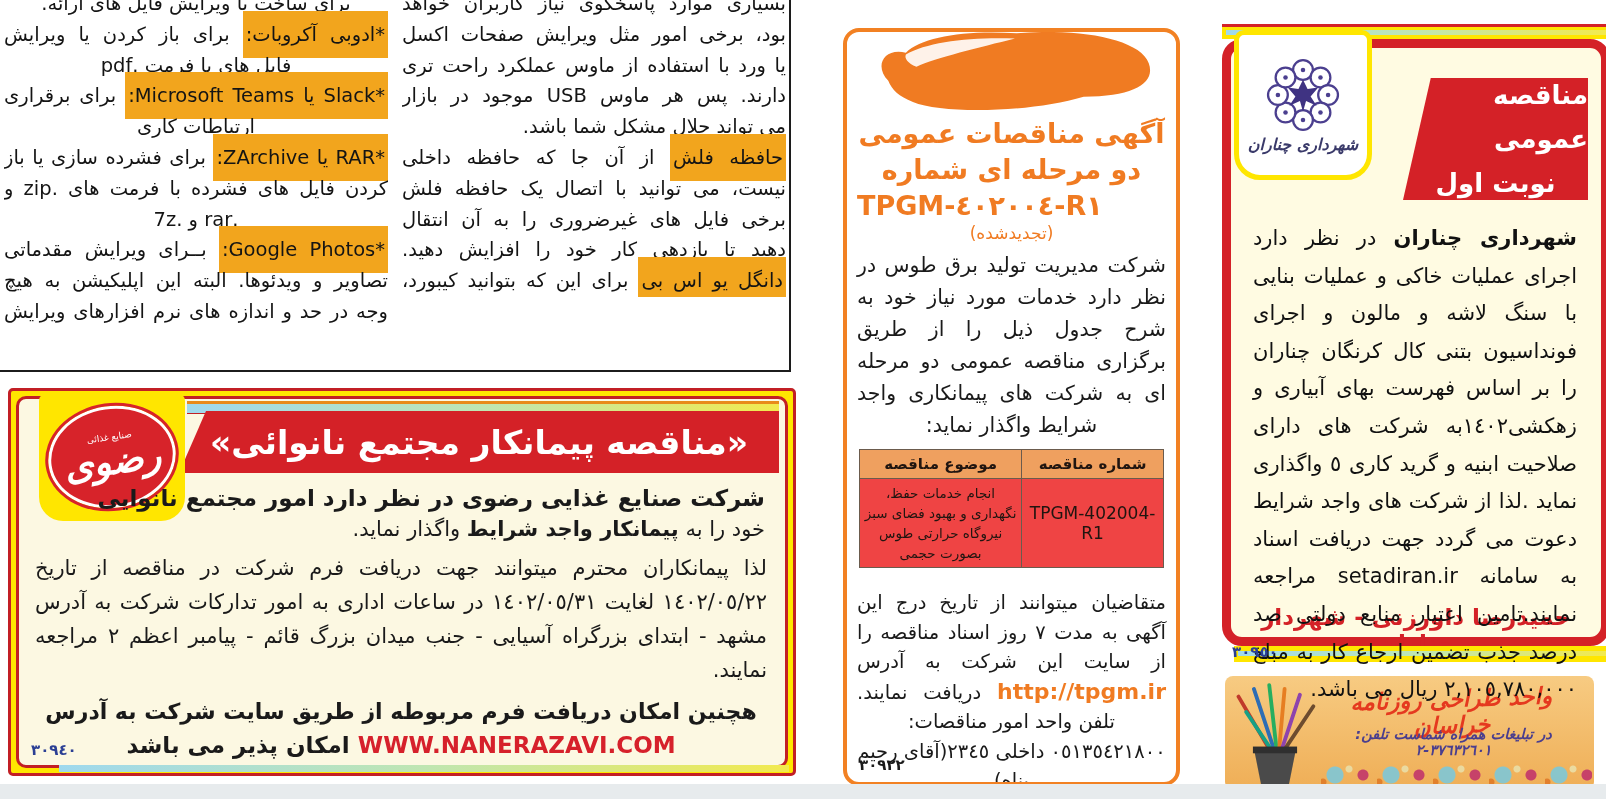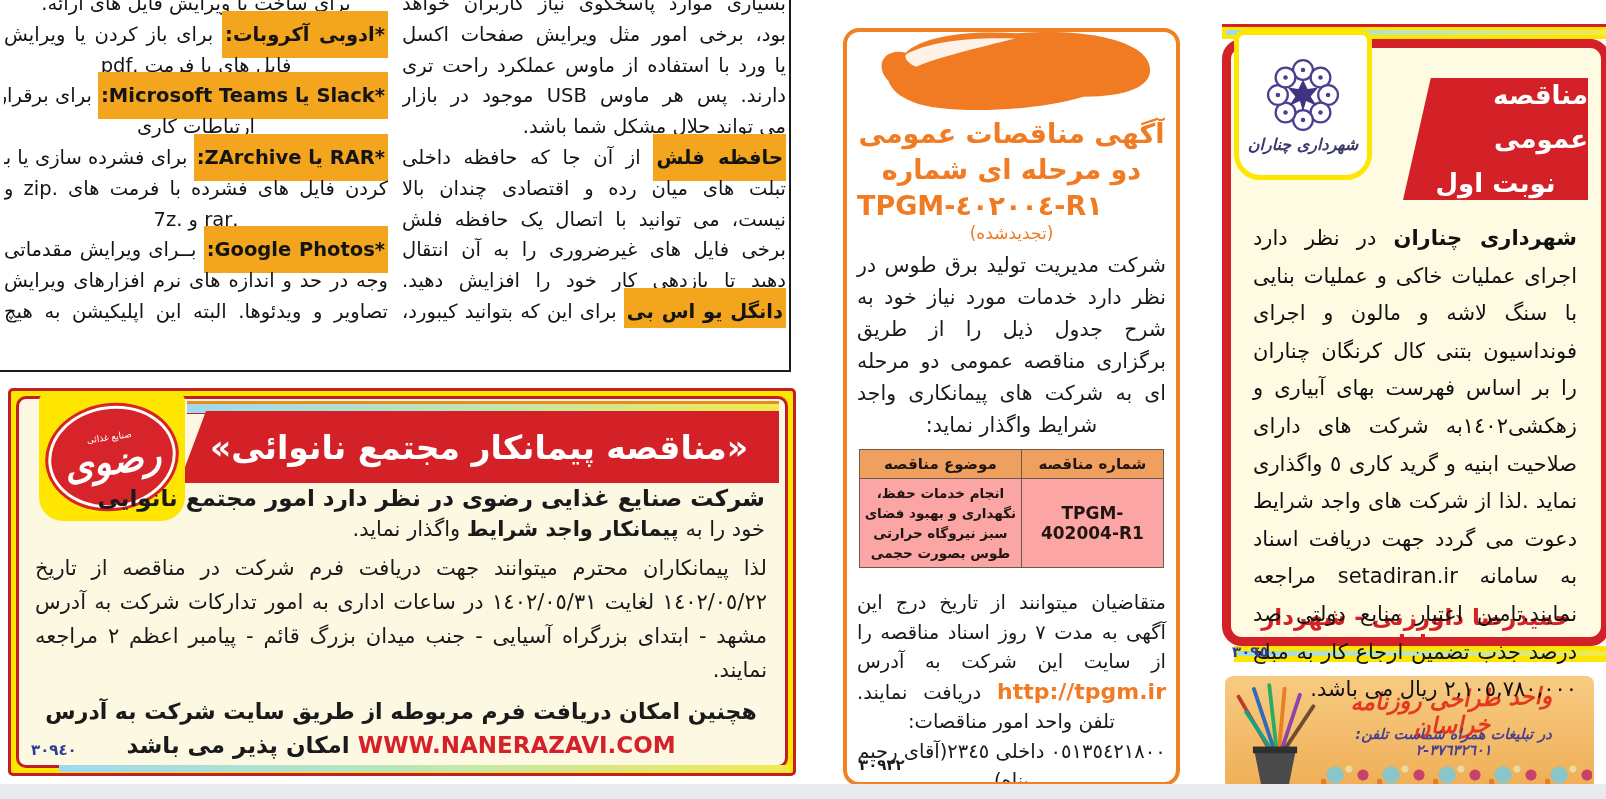--- a/index.html
+++ b/index.html
@@ -7,33 +7,33 @@
         font-family:"DejaVu Sans",sans-serif;color:#1a1a1a;}
   
   #article{position:absolute;left:0;top:0;width:800px;height:372px;}
   .col{position:absolute;top:-11px;overflow:hidden;}
   #col-left{left:4px;width:384px;}
   #col-right{left:402px;width:384px;}
   .art-line{font-size:19.5px;line-height:30.8px;white-space:nowrap;text-align:justify;
             text-align-last:justify;color:#141414;}
   .art-line.align-c{text-align:center;text-align-last:center;}
   .art-line.align-r{text-align:right;text-align-last:right;}
-  .hl{background:#F2A51D;padding:12px 3px;font-weight:bold;}
+  .hl{background:#F2A51D;padding:12px 3px;font-weight:normal;}
   .b{font-weight:bold;}
   .xb{font-weight:bold;}
   .rule-v{position:absolute;left:789px;top:0;width:2px;height:372px;background:#1c1c1c;}
   .rule-h{position:absolute;left:0;top:370px;width:791px;height:2px;background:#1c1c1c;}
   
   #razavi{position:absolute;left:8px;top:388px;width:788px;height:388px;
           background:#FFE600;border:3px solid #C21F25;border-radius:5px;padding:5px;box-sizing:border-box;}
   .rz-inner{position:relative;width:100%;height:100%;background:#FCF8E2;border:3px solid #C21F25;
             border-radius:10px;box-sizing:border-box;}
   .rz-strip-top{position:absolute;left:168px;top:2px;right:6px;height:9px;
       background:linear-gradient(90deg,#9FD9EE,#BFE6B2,#F2EA4E);border-top:3px solid #E88B1A;border-bottom:1px solid #C21F25;}
-  .rz-banner{position:absolute;left:160px;top:12px;right:6px;height:72px;background:#D42127;
+  .rz-banner{position:absolute;left:160px;top:12px;right:6px;height:62px;background:#D42127;
       clip-path:polygon(4.5% 0,100% 0,100% 100%,0 100%);display:flex;align-items:center;justify-content:center;}
   .rz-banner span{color:#ffffff;font-size:33px;font-weight:bold;direction:rtl;}
   .rz-logo{position:absolute;left:20px;top:-6px;width:146px;height:128px;background:#FFE600;
       border-radius:8px 8px 24px 24px;display:flex;align-items:center;justify-content:center;}
   .rz-oval{position:relative;width:122px;height:96px;background:#D7232A;border:3px solid #ffffff;
       outline:3px solid #D7232A;border-radius:50%;transform:rotate(-8deg);
       display:flex;flex-direction:column;align-items:center;justify-content:center;}
   .rz-logo-top{color:#ffffff;font-size:9px;line-height:10px;}
   .rz-logo-main{color:#ffffff;font-size:37px;font-weight:bold;font-style:italic;line-height:40px;}
   .rz-body{position:absolute;left:14px;right:16px;top:84px;direction:rtl;}
@@ -50,21 +50,21 @@
   
   #tpgm{position:absolute;left:843px;top:28px;width:337px;height:758px;background:#ffffff;
         border:4px solid #F28123;border-radius:16px;box-sizing:border-box;padding:0 10px;overflow:hidden;}
   .tp-blob{display:block;margin:-4px auto 0 auto;width:316px;height:88px;}
   .tp-title{color:#F07B22;font-size:27px;font-weight:bold;text-align:center;direction:rtl;line-height:36px;}
   .tp-code{color:#F07B22;font-size:27px;font-weight:bold;text-align:left;direction:ltr;margin-top:2px;}
   .tp-renewed{color:#F07B22;font-size:17px;text-align:center;direction:rtl;margin-top:2px;}
   .tp-body{direction:rtl;font-size:20.5px;line-height:32px;text-align:justify;text-align-last:center;margin-top:6px;}
   .tp-table{direction:rtl;border-collapse:collapse;margin:8px auto 0 auto;width:305px;}
   .tp-table th{background:#EFA05F;border:1px solid #6b5b4d;font-size:15px;font-weight:bold;padding:5px 2px;color:#201510;}
-  .tp-table td{background:#fca5a5;border:1px solid #6b5b4d;padding:4px 4px;font-weight:bold;}
+  .tp-table td{background:#ef4444;border:1px solid #6b5b4d;padding:4px 4px;}
   .td-code{font-size:17px;text-align:center;direction:ltr;width:140px;color:#201510;}
   .td-subject{font-size:13.5px;text-align:center;line-height:20px;width:165px;color:#201510;}
   .tp-body2{direction:rtl;font-size:19.5px;line-height:29.5px;text-align:justify;text-align-last:center;margin-top:20px;}
   .link-orange{color:#F07B22;font-weight:bold;font-size:22px;direction:ltr;unicode-bidi:embed;}
   .tp-phone{direction:rtl;font-size:19.5px;text-align:center;line-height:29px;}
   .tp-num{position:absolute;left:12px;bottom:8px;color:#1a1a1a;font-size:15px;font-weight:bold;}
   
   #chenaran{position:absolute;left:1222px;top:24px;width:388px;height:638px;}
   .ch-topline{position:absolute;left:0;top:0;right:0;height:3px;background:#D42127;}
   .ch-topstrip{position:absolute;left:0;top:3px;right:0;height:12px;background:#FFE600;}
@@ -112,38 +112,37 @@
 <div id="page">
 
   <section id="article">
     <div class="col" id="col-right" dir="rtl">
         <div class="art-line"><span>بسیاری موارد پاسخگوی نیاز کاربران خواهد</span></div>
         <div class="art-line"><span>بود، برخی امور مثل ویرایش صفحات اکسل</span></div>
         <div class="art-line"><span>یا ورد با استفاده از ماوس عملکرد راحت تری</span></div>
         <div class="art-line"><span>دارند. پس هر ماوس USB موجود در بازار</span></div>
         <div class="art-line align-r"><span>می تواند حلال مشکل شما باشد.</span></div>
         <div class="art-line"><span class="hl">حافظه فلش</span><span> از آن جا که حافظه داخلی</span></div>
-        <div class="art-line"><span>تبلت های میان رده و اقتصادی چندان بالا</span></div>
         <div class="art-line"><span>نیست، می توانید با اتصال یک حافظه فلش</span></div>
         <div class="art-line"><span>برخی فایل های غیرضروری را به آن انتقال</span></div>
         <div class="art-line"><span>دهید تا بازدهی کار خود را افزایش دهید.</span></div>
         <div class="art-line"><span class="hl">دانگل یو اس بی</span><span> برای این که بتوانید کیبورد،</span></div>
       </div>
     <div class="col" id="col-left" dir="rtl">
         <div class="art-line align-c"><span>برای ساخت یا ویرایش فایل های ارائه.</span></div>
         <div class="art-line"><span class="hl">*ادوبی آکروبات:</span><span> برای باز کردن یا ویرایش</span></div>
         <div class="art-line align-c"><span>فایل های با فرمت .pdf</span></div>
         <div class="art-line"><span class="hl">*Slack یا Microsoft Teams:</span><span> برای برقراری</span></div>
         <div class="art-line align-c"><span>ارتباطات کاری</span></div>
         <div class="art-line"><span class="hl">*RAR یا ZArchive:</span><span> برای فشرده سازی یا باز</span></div>
         <div class="art-line"><span>کردن فایل های فشرده با فرمت های .zip و</span></div>
         <div class="art-line align-c"><span>.rar و .7z</span></div>
         <div class="art-line"><span class="hl">*Google Photos:</span><span> بــرای ویرایش مقدماتی</span></div>
+        <div class="art-line"><span>تصاویر و ویدئوها. البته این اپلیکیشن به هیچ</span></div>
         <div class="art-line"><span>وجه در حد و اندازه های نرم افزارهای ویرایش</span></div>
-        <div class="art-line"><span>تصاویر و ویدئوها. البته این اپلیکیشن به هیچ</span></div>
       </div>
     <div class="rule-v"></div>
     <div class="rule-h"></div>
   </section>
 
   <section id="razavi">
     <div class="rz-inner">
       <div class="rz-strip-top"></div>
       <div class="rz-banner">
         <span>«مناقصه پیمانکار مجتمع نانوائی»</span>

